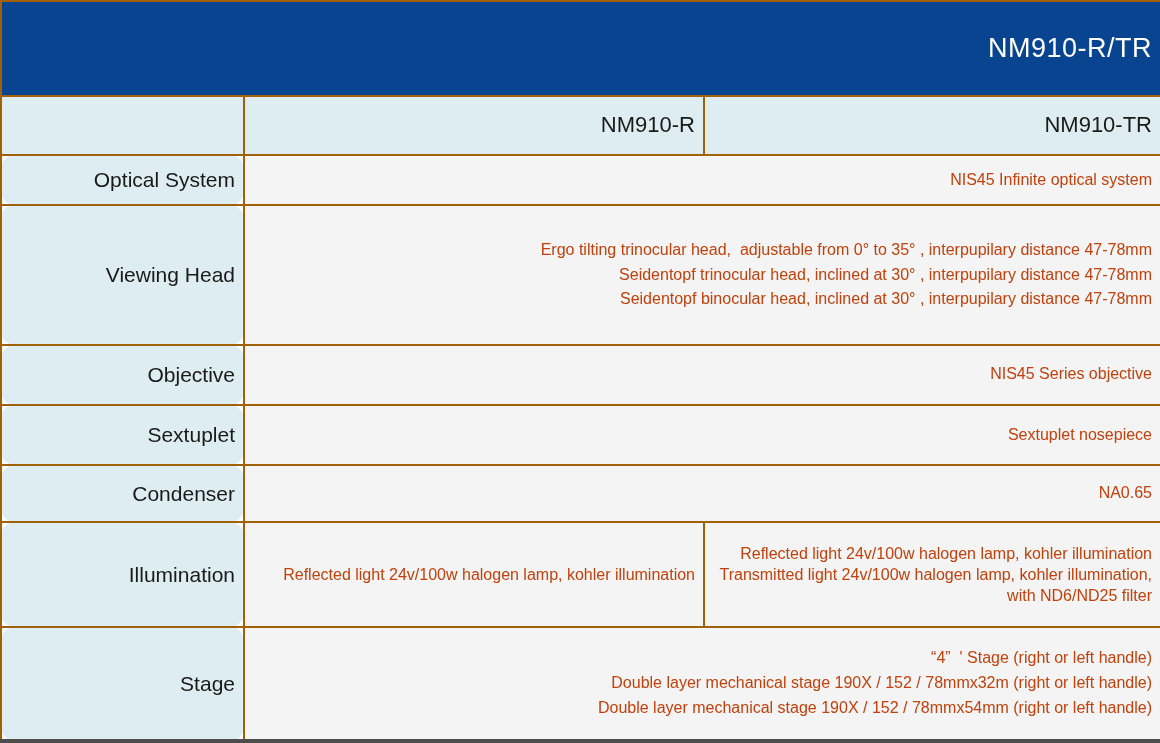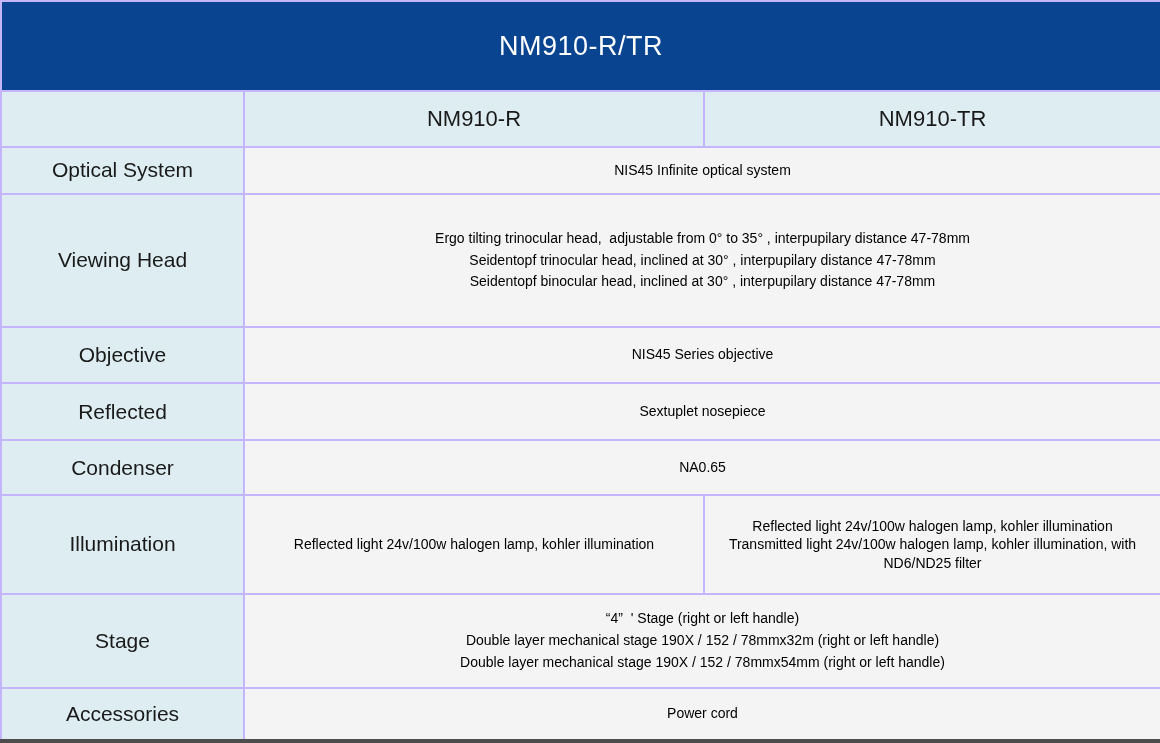--- a/index.html
+++ b/index.html
@@ -10,23 +10,23 @@
   }
   .spec-table {
     width: 1160px;
     height: 743px;
     border-collapse: collapse;
     table-layout: fixed;
     border: 2px solid #666666;
     border-bottom: 4px solid #4d4d4d;
   }
   .spec-table td, .spec-table th {
-    border: 2px solid #c4b5fd;
+    border: 2px solid #a16207;
     padding: 2px 8px;
-    text-align: center;
+    text-align: right;
     vertical-align: middle;
     overflow: hidden;
   }
   .title-cell {
     background: #084490;
     color: #ffffff;
     font-size: 27px;
     letter-spacing: 0.5px;
     font-weight: normal;
   }
@@ -35,25 +35,26 @@
     color: #1a1a1a;
     font-size: 22px;
     font-weight: normal;
     margin-left: 39px;
   }
   .row-label {
     background: #ddedf1;
     color: #1a1a1a;
     font-size: 21px;
     font-weight: normal;
+    border-radius: 14px;
   }
   .content-cell {
     background: #f4f4f4;
-    color: #000000;
-    font-size: 14px;
+    color: #c2410c;
+    font-size: 16px;
     line-height: 1.55;
   }
   .content-cell.tight {
     line-height: 1.32;
   }
   .content-cell div {
     white-space: pre-wrap;
   }
 </style>
 </head>
@@ -95,21 +96,21 @@
   </tr>
 
   <tr style="height:43px">
     <td class="row-label">Objective</td>
     <td class="content-cell" colspan="2">
       <div>NIS45 Series objective</div>
     </td>
   </tr>
 
   <tr style="height:43px">
-    <td class="row-label">Reflected</td>
+    <td class="row-label">Sextuplet</td>
     <td class="content-cell" colspan="2">
       <div>Sextuplet nosepiece</div>
     </td>
   </tr>
 
   <tr style="height:41px">
     <td class="row-label">Condenser</td>
     <td class="content-cell" colspan="2">
       <div>NA0.65</div>
     </td>
@@ -129,20 +130,14 @@
 
   <tr style="height:71px">
     <td class="row-label">Stage</td>
     <td class="content-cell" colspan="2">
       <div>“4”  ' Stage (right or left handle)</div>
       <div>Double layer mechanical stage 190X / 152 / 78mmx32m (right or left handle)</div>
       <div>Double layer mechanical stage 190X / 152 / 78mmx54mm (right or left handle)</div>
     </td>
   </tr>
 
-  <tr style="height:40px">
-    <td class="row-label">Accessories</td>
-    <td class="content-cell" colspan="2">
-      <div>Power cord</div>
-    </td>
-  </tr>
 </tbody>
   </table>
 
 </body></html>

